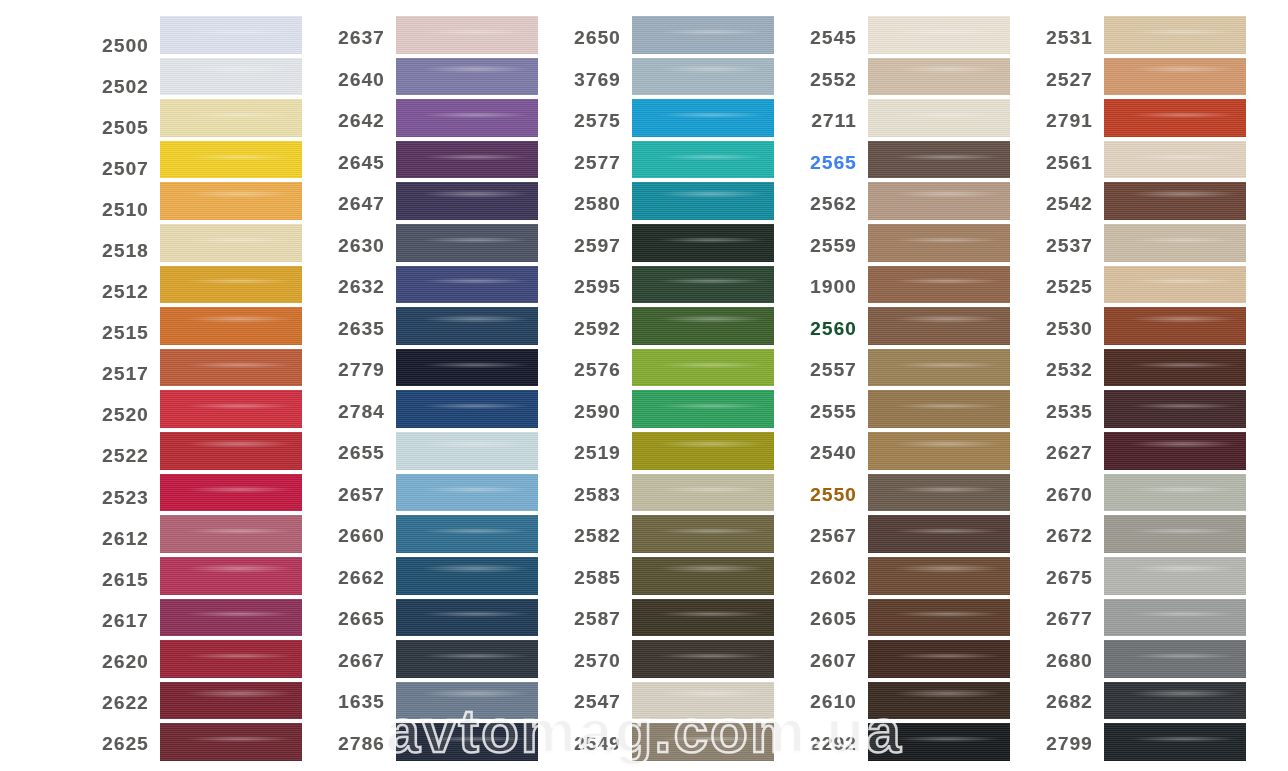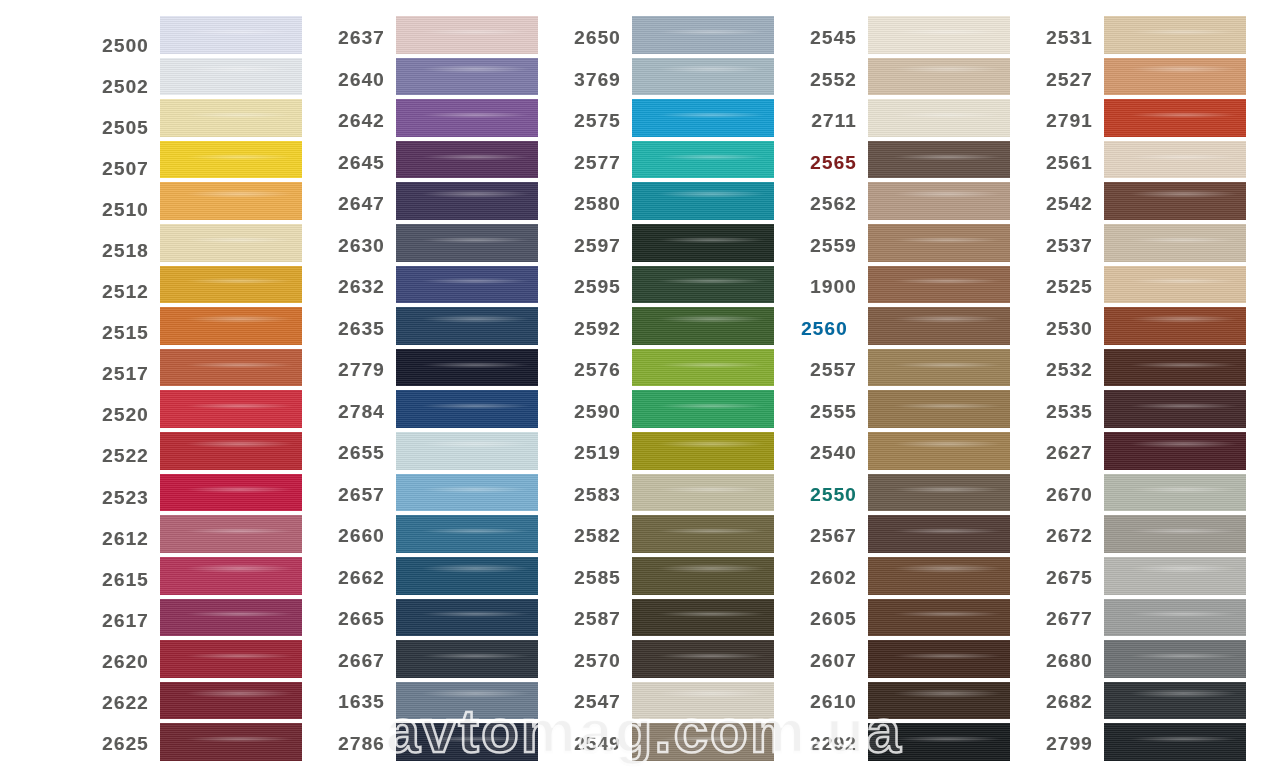--- a/index.html
+++ b/index.html
@@ -364,29 +364,29 @@
         <div class="swatch-row">
           <div class="swatch" title="2549" style="background: rgb(140, 127, 109);"></div>
         </div>
       </div>
     </div>
     <div class="color-column" style="margin-right: 18px;">
       <div class="label-strip" style="width: 76px;">
         <div class="code-label" style="color: rgb(90, 90, 88);">2545</div>
         <div class="code-label" style="color: rgb(90, 90, 88);">2552</div>
         <div class="code-label" style="color: rgb(90, 90, 88);">2711</div>
-        <div class="code-label" style="color: #7f1d1d;">2565</div>
+        <div class="code-label" style="color: #3b82f6;">2565</div>
         <div class="code-label" style="color: rgb(90, 90, 88);">2562</div>
         <div class="code-label" style="color: rgb(90, 90, 88);">2559</div>
         <div class="code-label" style="color: rgb(90, 90, 88);">1900</div>
-        <div class="code-label" style="color: #0369a1; text-align: center;">2560</div>
+        <div class="code-label" style="color: #14532d;">2560</div>
         <div class="code-label" style="color: rgb(90, 90, 88);">2557</div>
         <div class="code-label" style="color: rgb(90, 90, 88);">2555</div>
         <div class="code-label" style="color: rgb(90, 90, 88);">2540</div>
-        <div class="code-label" style="color: #0f766e;">2550</div>
+        <div class="code-label" style="color: #a16207;">2550</div>
         <div class="code-label" style="color: rgb(90, 90, 88);">2567</div>
         <div class="code-label" style="color: rgb(90, 90, 88);">2602</div>
         <div class="code-label" style="color: rgb(90, 90, 88);">2605</div>
         <div class="code-label" style="color: rgb(90, 90, 88);">2607</div>
         <div class="code-label" style="color: rgb(90, 90, 88);">2610</div>
         <div class="code-label" style="color: rgb(90, 90, 88);">2292</div>
       </div>
       <div class="swatch-strip" style="width: 142px;">
         <div class="swatch-row">
           <div class="swatch" title="2545" style="background: rgb(236, 229, 215);"></div>

